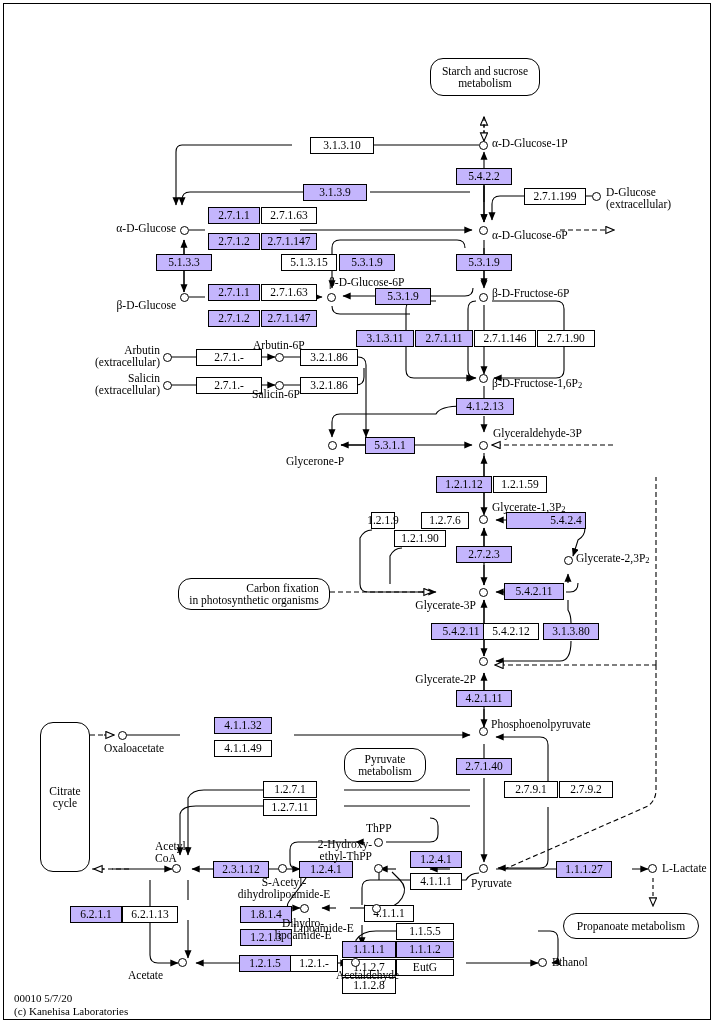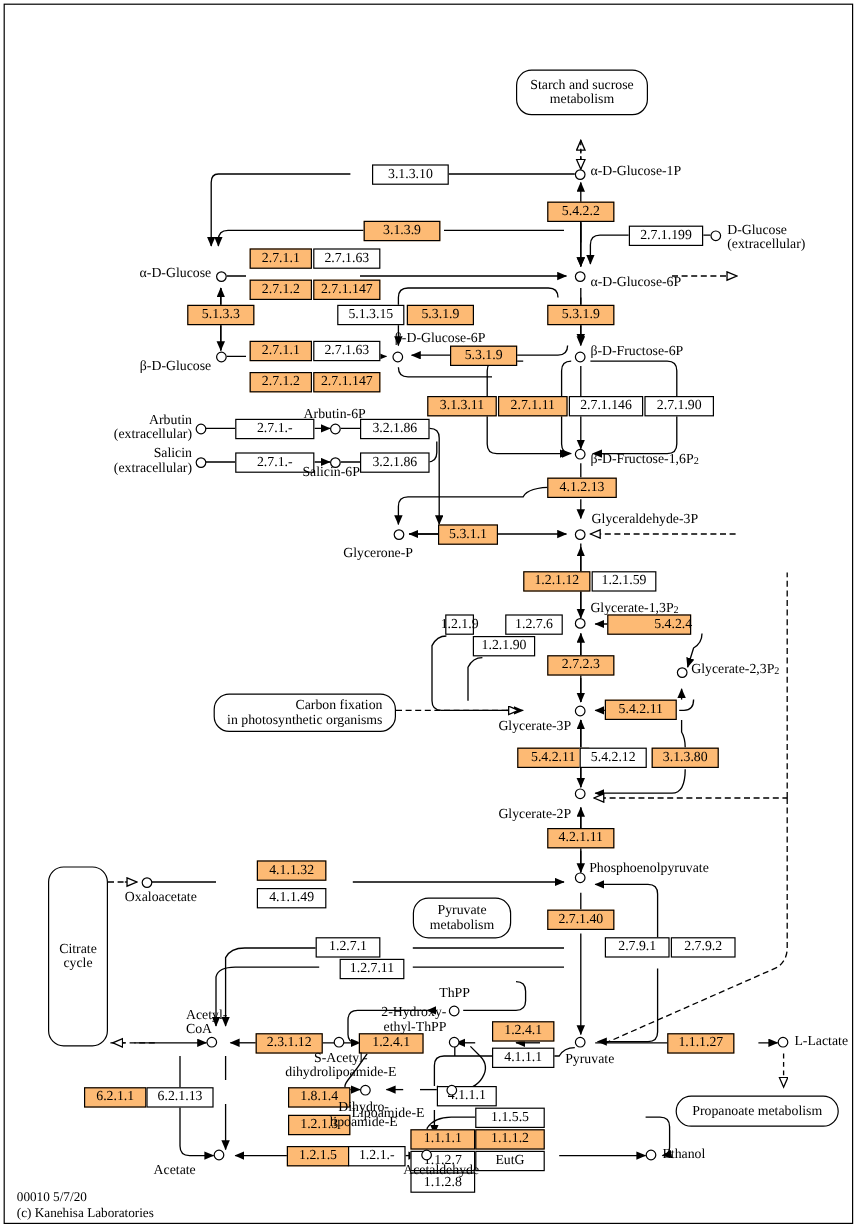--- a/index.html
+++ b/index.html
@@ -9,21 +9,21 @@
   svg#wires{position:absolute;left:0;top:0;width:716px;height:1025px;pointer-events:none;}
 
   
   .title-plate{position:absolute;border:2px solid #000;background:#fff;
     font-size:14.5px;letter-spacing:.6px;padding:3px 8px 4px 8px;white-space:nowrap;}
 
   
   .ec{position:absolute;border:1px solid #000;background:#fff;box-sizing:border-box;
     font-size:11.5px;line-height:1;text-align:center;white-space:nowrap;
     display:flex;align-items:center;justify-content:center;height:17px;}
-  .ec.green{background:#fdba74;}
+  .ec.green{background:#c4b5fd;}
 
   
   .node{position:absolute;width:9px;height:9px;border:1.3px solid #000;border-radius:50%;
     background:#fff;box-sizing:border-box;}
 
   
   .lbl{position:absolute;font-size:11.5px;line-height:11.5px;white-space:nowrap;color:#000;}
   .lbl.two{line-height:12px;}
   .lbl.r{text-align:right;}
   .lbl.c{text-align:center;}
@@ -256,39 +256,39 @@
   <div class="ec green" style="left:456px;top:398px;width:58px;">4.1.2.13</div>
   <div class="ec green" style="left:365px;top:437px;width:50px;">5.3.1.1</div>
 
   <div class="ec green" style="left:436px;top:476px;width:56px;">1.2.1.12</div>
   <div class="ec" style="left:493px;top:476px;width:54px;">1.2.1.59</div>
 
   <div class="ec" style="left:371px;top:512px;width:24px;">1.2.1.9</div>
   <div class="ec" style="left:421px;top:512px;width:48px;">1.2.7.6</div>
   <div class="ec" style="left:394px;top:530px;width:52px;">1.2.1.90</div>
 
-  <div class="ec green" style="left:506px;top:512px;width:70px;padding-left:40px;">5.4.2.4</div>
+  <div class="ec green" style="left:506px;top:512px;width:80px;padding-left:40px;">5.4.2.4</div>
   <div class="ec green" style="left:456px;top:546px;width:56px;">2.7.2.3</div>
   <div class="ec green" style="left:504px;top:583px;width:60px;">5.4.2.11</div>
 
   <div class="ec green" style="left:431px;top:623px;width:60px;">5.4.2.11</div>
   <div class="ec" style="left:483px;top:623px;width:56px;">5.4.2.12</div>
   <div class="ec green" style="left:543px;top:623px;width:56px;">3.1.3.80</div>
 
   <div class="ec green" style="left:456px;top:690px;width:56px;">4.2.1.11</div>
 
   <div class="ec green" style="left:214px;top:717px;width:58px;">4.1.1.32</div>
   <div class="ec" style="left:214px;top:740px;width:58px;">4.1.1.49</div>
 
   <div class="ec green" style="left:456px;top:758px;width:56px;">2.7.1.40</div>
   <div class="ec" style="left:504px;top:781px;width:54px;">2.7.9.1</div>
   <div class="ec" style="left:559px;top:781px;width:54px;">2.7.9.2</div>
 
   <div class="ec" style="left:263px;top:781px;width:54px;">1.2.7.1</div>
-  <div class="ec" style="left:263px;top:799px;width:54px;margin-left:20px;">1.2.7.11</div>
+  <div class="ec" style="left:263px;top:799px;width:54px;">1.2.7.11</div>
 
   <div class="ec green" style="left:213px;top:861px;width:56px;">2.3.1.12</div>
   <div class="ec green" style="left:299px;top:861px;width:54px;">1.2.4.1</div>
   <div class="ec green" style="left:410px;top:851px;width:52px;">1.2.4.1</div>
   <div class="ec" style="left:410px;top:873px;width:52px;">4.1.1.1</div>
 
   <div class="ec green" style="left:556px;top:861px;width:56px;">1.1.1.27</div>
 
   <div class="ec green" style="left:70px;top:906px;width:52px;">6.2.1.1</div>
   <div class="ec" style="left:122px;top:906px;width:56px;">6.2.1.13</div>

